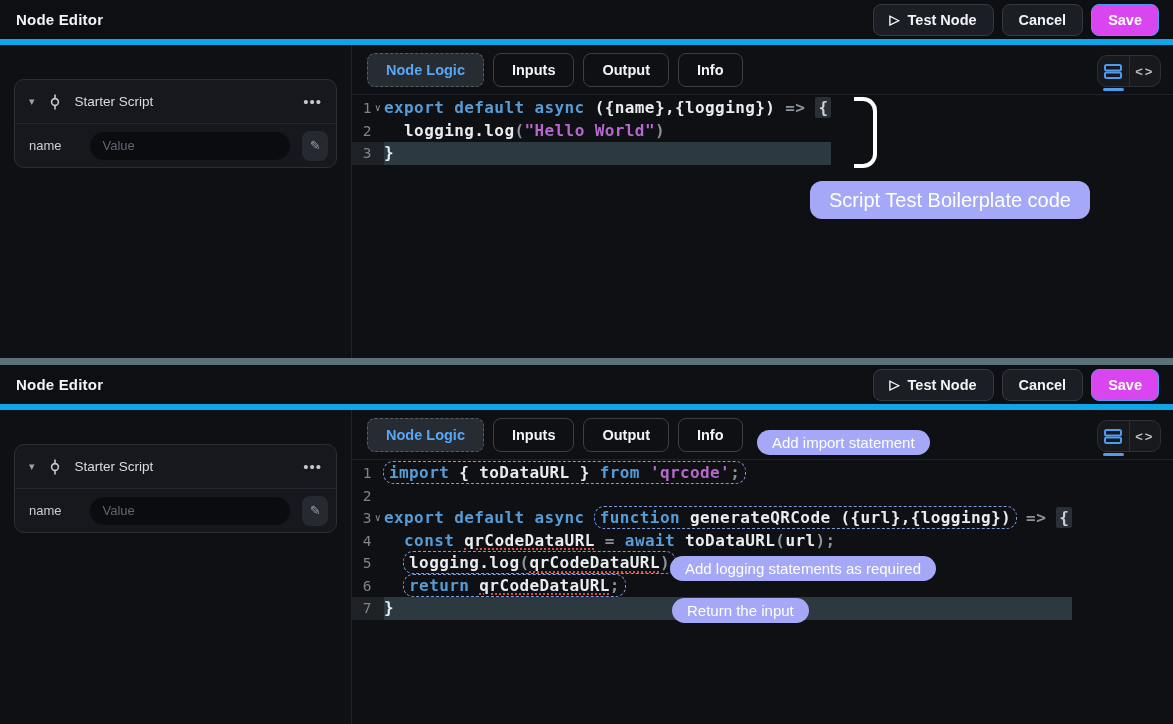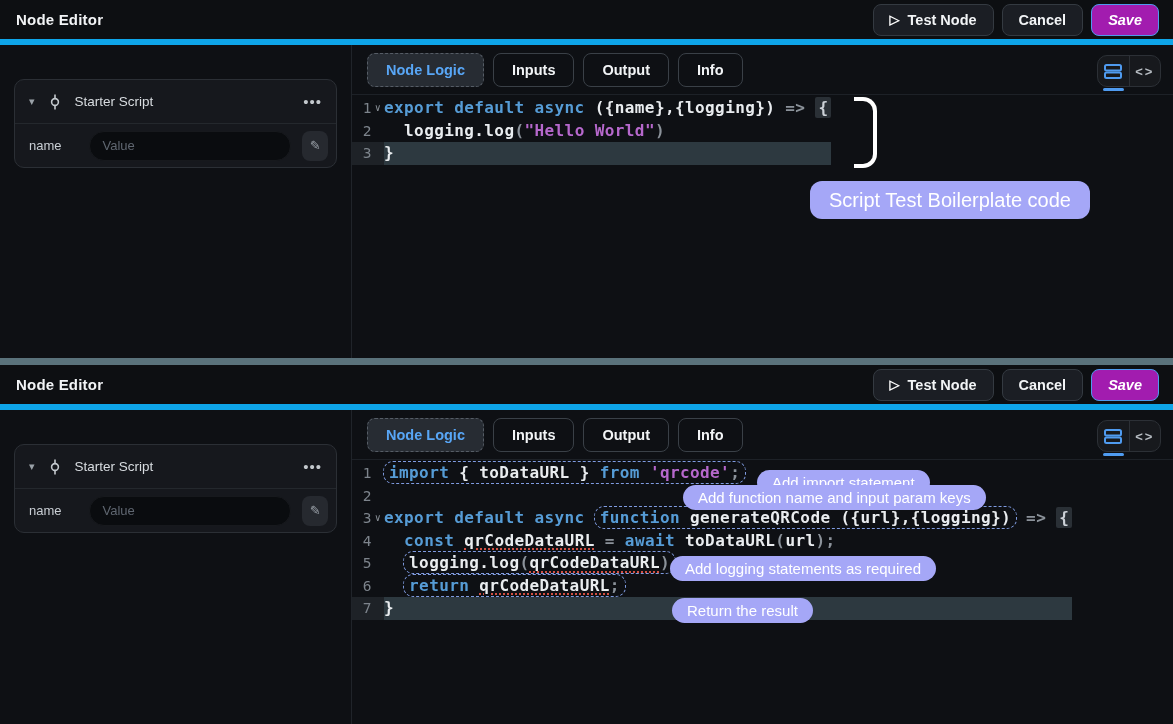--- a/index.html
+++ b/index.html
@@ -12,21 +12,21 @@
 
   
   .hdr { height:45px; display:flex; align-items:center; padding:0 14px 0 16px;
     border-bottom:6px solid #0ea5e9; background:#0d0f12; }
   .hdr-title { color:#f2f4f6; font-size:15px; font-weight:bold; letter-spacing:.2px; }
   .hdr-actions { margin-left:auto; display:flex; gap:8px; align-items:center; }
   .btn { height:32px; display:flex; align-items:center; gap:8px; padding:0 16px;
     border-radius:8px; background:#1b1e24; border:1px solid #343a41; color:#f2f4f6;
     font-size:14.5px; font-weight:600; cursor:pointer; }
   .btn .play { font-size:13px; color:#fff; }
-  .btn.primary { background:#a21caf; border-color:#4f9aec; color:#fff;font-style:italic; }
+  .btn.primary { background:#d946ef; border-color:#4f9aec; color:#fff; }
 
   
   .body { display:flex; height:calc(100% - 45px); }
   .sidebar { width:352px; border-right:1px solid #20242a; padding:34px 14px 0 14px; }
   .node-card { background:#16181d; border:1px solid #2b2f35; border-radius:10px; }
   .nc-head { height:44px; display:flex; align-items:center; padding:0 14px;
     border-bottom:1px solid #24282d; }
   .caret { color:#9aa1a8; font-size:11px; margin-right:12px; cursor:pointer; }
   .commit-ic { margin-right:12px; display:flex; }
   .nc-title { color:#d8dce0; font-size:13.5px; }
@@ -77,21 +77,21 @@
 
   
   .tt { position:absolute; background:#a5a7f7; color:#fff; font-size:15px; font-weight:500;
     height:25px; display:flex; align-items:center; padding:0 15px; border-radius:13px;
     white-space:nowrap; z-index:5; }
   .tt-big { position:absolute; background:#a5a7f7; color:#fff; font-size:20px; font-weight:500;
     height:38px; display:flex; align-items:center; padding:0 19px; border-radius:12px;
     white-space:nowrap; z-index:5; }
   .brk { position:absolute; width:23px; height:71px; border:4px solid #ffffff; border-left:none;
     border-radius:0 14px 14px 0; z-index:4; }
-  .tt1 { left:405px; top:20px;margin-top:40px; }
+  .tt1 { left:405px; top:20px; }
   .tt2 { left:331px; top:75px; }
   .tt3 { left:318px; top:146px; }
   .tt4 { left:320px; top:188px; }
   .brk-pos { left:502px; top:52px; }
   .ttbig-pos { left:458px; top:136px; }
 </style>
 </head>
 <body>
 
 <div class="panel top">
@@ -206,18 +206,17 @@
           <div class="vt-underline"></div>
         </div>
         <div class="vt-seg">
           <span class="vt-code">&lt;&gt;</span>
         </div>
       </div>
       <div class="codewrap">
         <div class="code-block"><div class="line"><span class="g-wrap"><span class="g">1</span><span class="fold"></span></span><span class="lc"><span class="outline"><span class="kw">import</span><span class="id"> { toDataURL } </span><span class="kw">from</span><span class="st"> 'qrcode'</span><span class="pu">;</span></span></span></div><div class="line"><span class="g-wrap"><span class="g">2</span><span class="fold"></span></span><span class="lc"></span></div><div class="line"><span class="g-wrap"><span class="g">3</span><span class="fold">∨</span></span><span class="lc"><span class="kw">export default async </span><span class="outline"><span class="kw">function</span><span class="id"> generateQRCode ({url},{logging})</span></span><span class="pu"> =&gt; </span><span class="bm">{</span></span></div><div class="line"><span class="g-wrap"><span class="g">4</span><span class="fold"></span></span><span class="lc"><span class="id">  </span><span class="kw">const</span><span class="id"> </span><span class="id sq">qrCodeDataURL</span><span class="pu"> = </span><span class="kw">await</span><span class="id"> toDataURL</span><span class="pu">(</span><span class="id">url</span><span class="pu">);</span></span></div><div class="line"><span class="g-wrap"><span class="g">5</span><span class="fold"></span></span><span class="lc"><span class="id">  </span><span class="outline"><span class="id">logging.log</span><span class="pu">(</span><span class="id sq">qrCodeDataURL</span><span class="pu">)</span></span></span></div><div class="line"><span class="g-wrap"><span class="g">6</span><span class="fold"></span></span><span class="lc"><span class="id">  </span><span class="outline"><span class="kw">return</span><span class="id"> </span><span class="id sq">qrCodeDataURL</span><span class="pu">;</span></span></span></div><div class="line cur"><span class="g-wrap"><span class="g">7</span><span class="fold"></span></span><span class="lc"><span class="id">}</span></span></div></div>
       </div>
       <div class="tt tt1">Add import statement</div>
-      <div class="tt tt2">Add function name and input param keys</div>
       <div class="tt tt3">Add logging statements as required</div>
-      <div class="tt tt4">Return the result</div>
+      <div class="tt tt4">Return the input</div>
     </div>
   </div>
 </div>
 
 </body></html>

